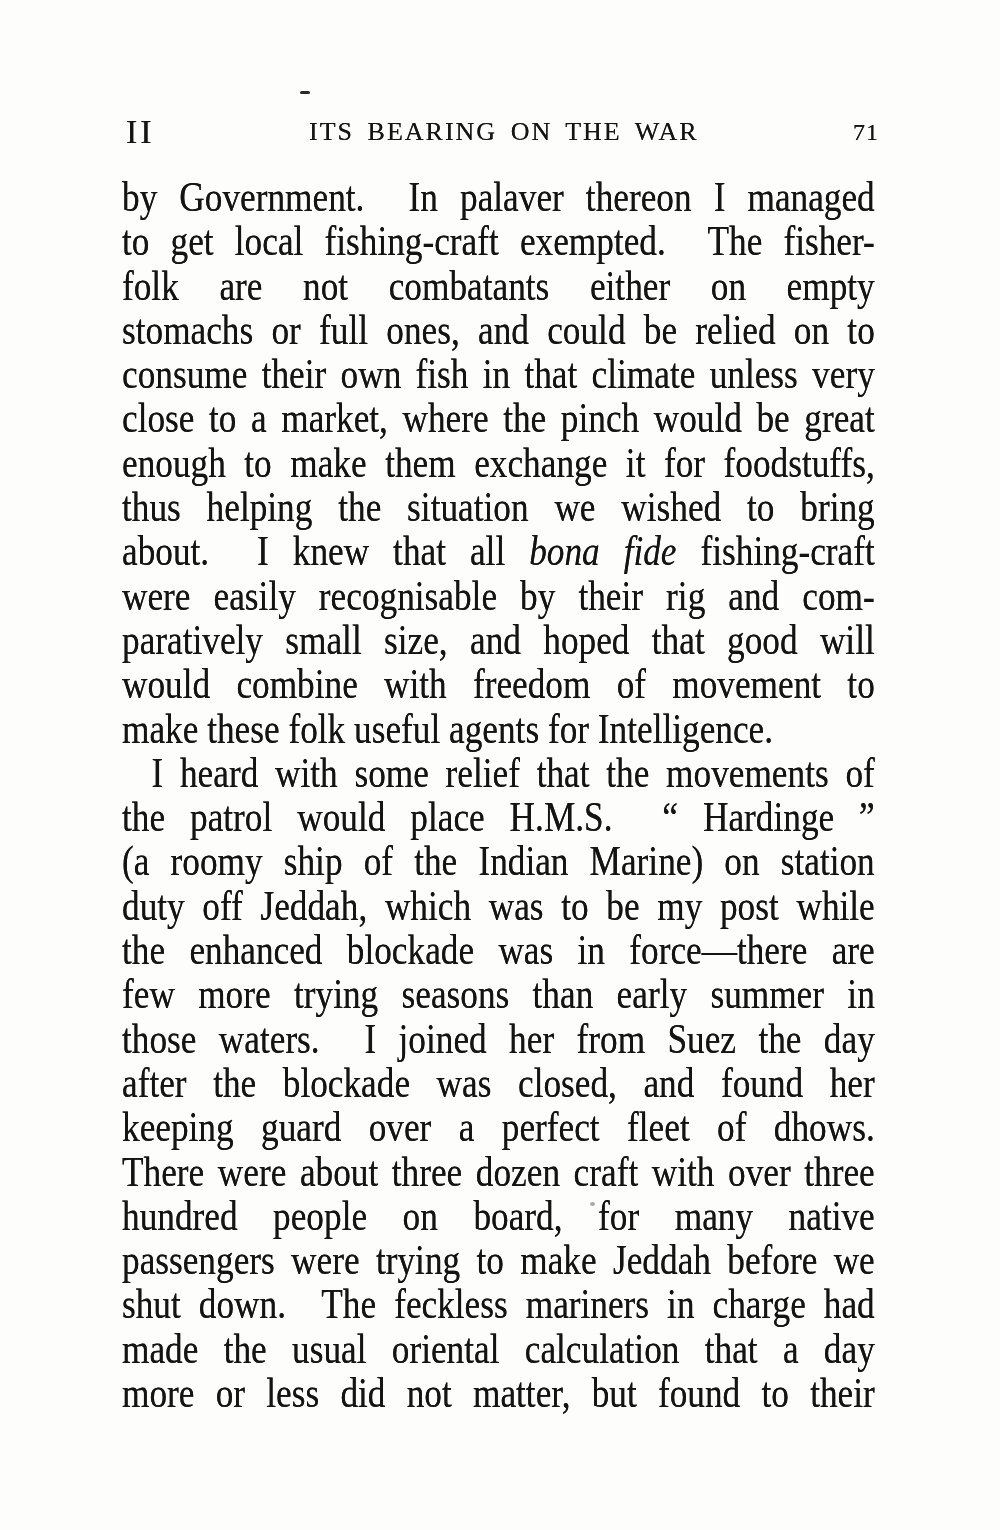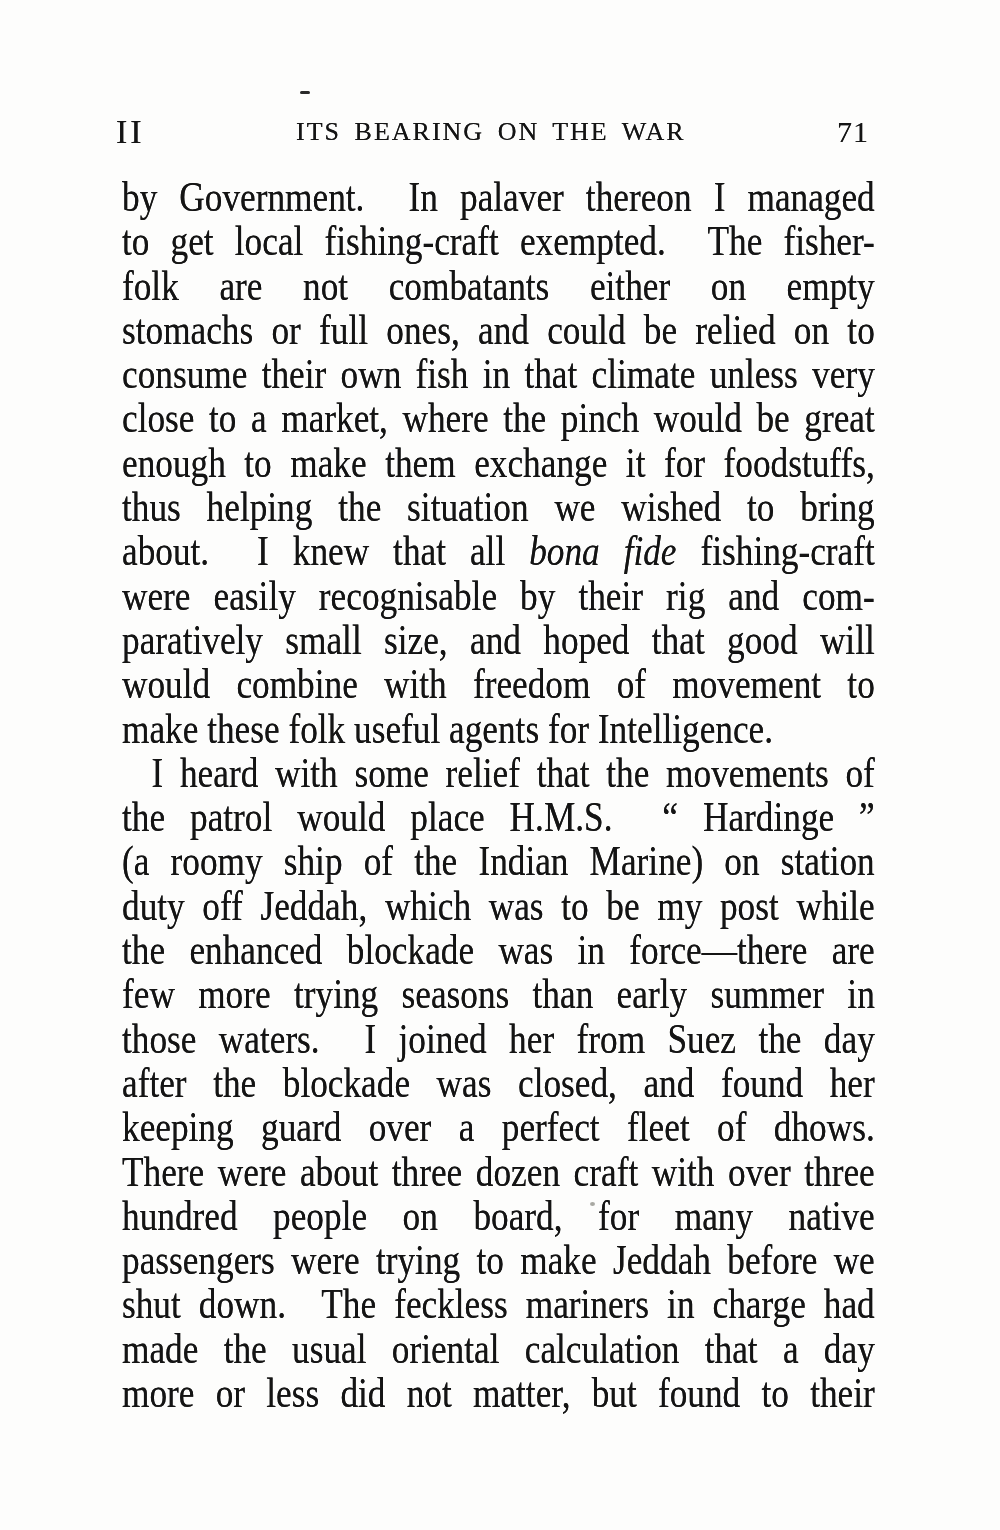--- a/index.html
+++ b/index.html
@@ -10,36 +10,36 @@
     color: #141414;
     overflow: hidden;
   }
   .page {
     position: relative;
     width: 1000px; height: 1530px;
   }
   
   .header {
     position: absolute;
-    left: 116px; top: 113px; width: 753px;
+    left: 126px; top: 113px; width: 753px;
     display: flex; align-items: flex-end;
     white-space: nowrap;
   }
   .chapter-numeral {
     font-size: 34px; line-height: 38px; letter-spacing: 3px;
     text-shadow: 0 0 0.6px rgba(10,10,10,0.8);
   }
   .running-title {
     flex: 1; text-align: center;
     font-size: 26px; line-height: 38px;
     letter-spacing: 2px; word-spacing: 5px;
     text-shadow: 0 0 0.6px rgba(10,10,10,0.8);
   }
   .page-number {
-    font-size: 30px; line-height: 38px; letter-spacing: 1px;
+    font-size: 24px; line-height: 38px; letter-spacing: 1px;
     text-shadow: 0 0 0.6px rgba(10,10,10,0.8);
   }
   
   .body-text {
     position: absolute;
     left: 122px; top: 175px;
     width: 918px;
     transform: scaleX(0.82);
     transform-origin: 0 0;
     font-size: 43px;

